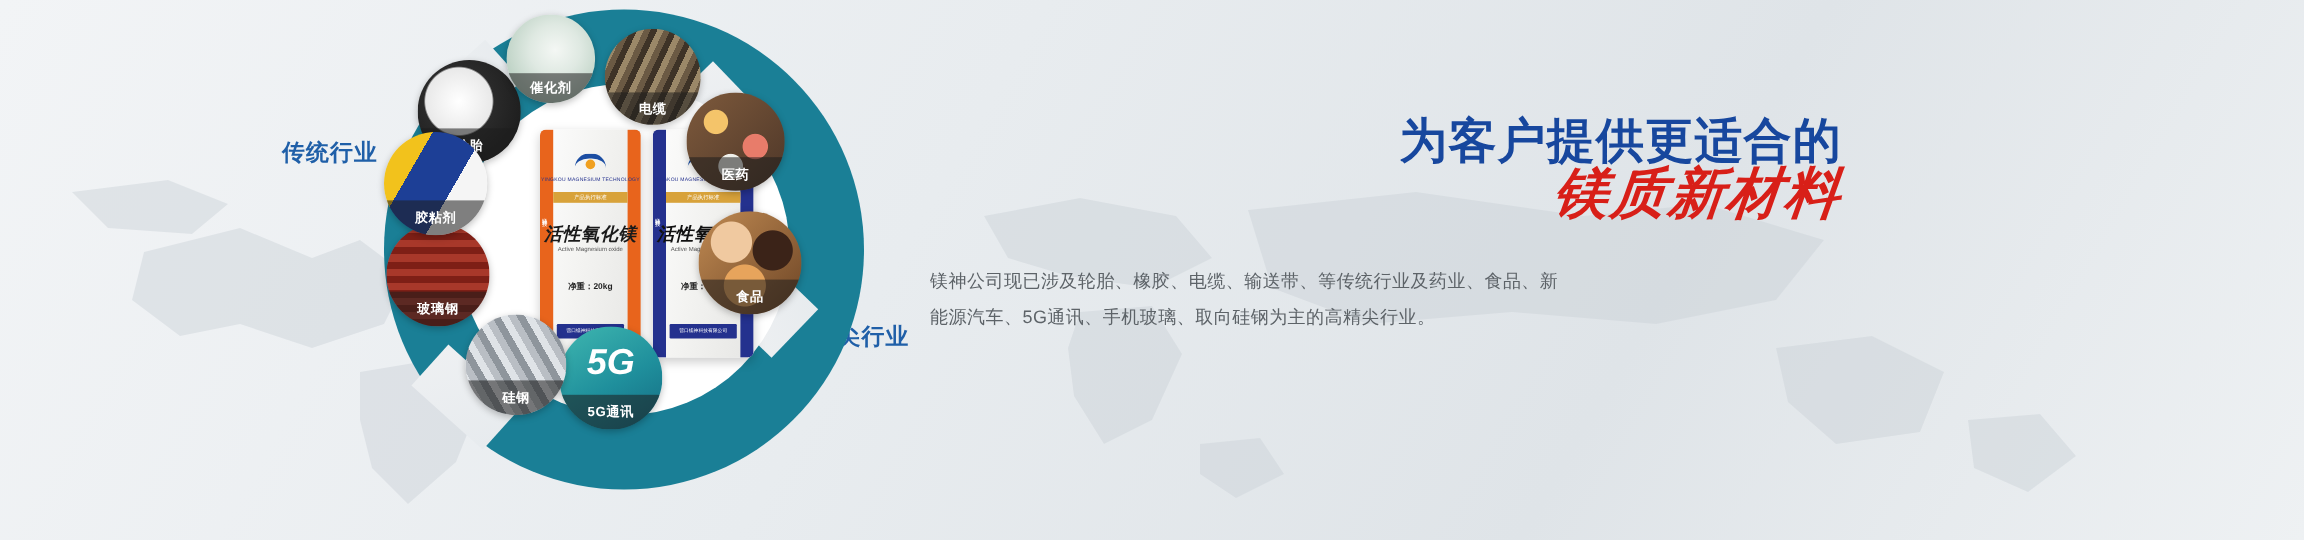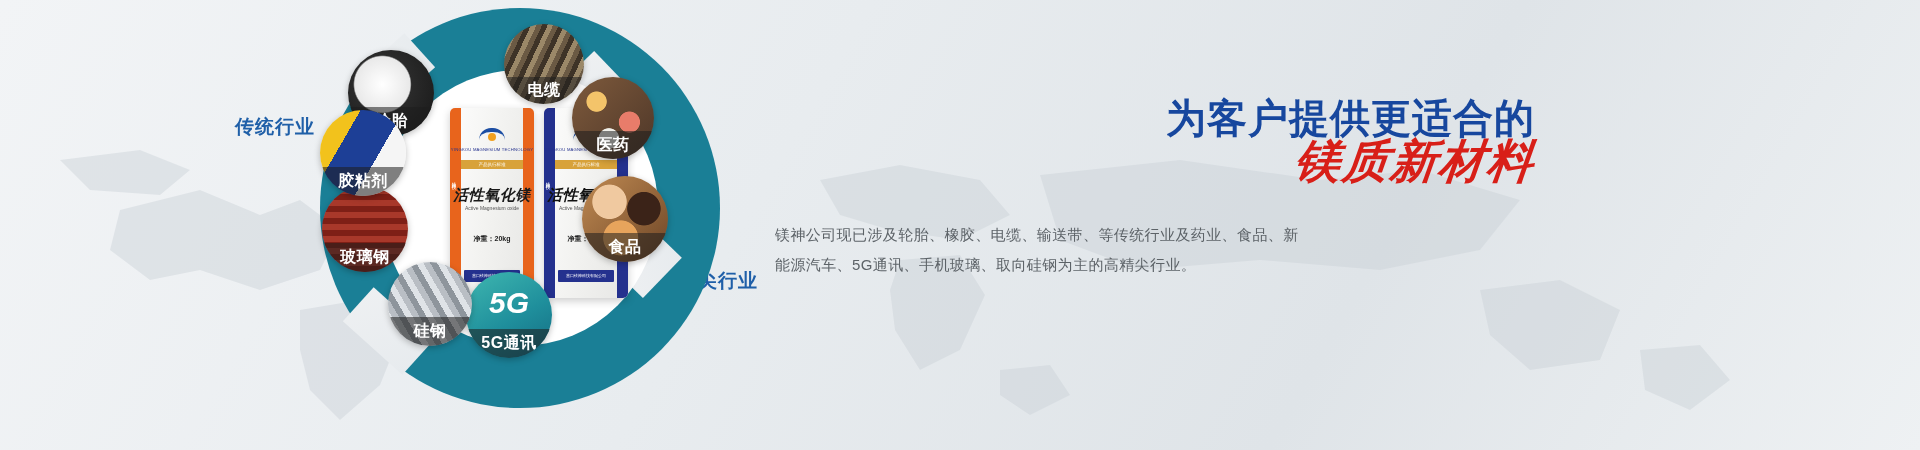--- a/index.html
+++ b/index.html
@@ -113,21 +113,21 @@
 
   
   .bub {
     position: absolute; border-radius: 50%; overflow: hidden;
     box-shadow: 0 2px 6px rgba(0,0,0,.25);
   }
   .bub .img { position: absolute; inset: 0; }
   .bub .cap {
     position: absolute; left: 0; right: 0; bottom: 0; height: 34%;
     background: rgba(30,30,30,.55);
-    color: #fff; font-size: 16px; font-weight: bold;
+    color: #fff; font-size: 11px; font-weight: bold;
     display: flex; align-items: center; justify-content: center;
     letter-spacing: .5px;
   }
   .bub.small .cap { font-size: 11px; }
 
   
   .sec-label {
     position: absolute; color: #1f5fa8; font-size: 19px; font-weight: bold;
     letter-spacing: 1px; white-space: nowrap;
   }
@@ -230,20 +230,24 @@
         </div>
 
       </div>
     </div>
 
     <div class="bub" style="left:48px;top:50px;width:86px;height:86px;">
       <div class="img" style="background:radial-gradient(circle at 40% 40%,#fff 0%,#e9e9e9 38%,#2a2a2a 40%,#151515 100%);"></div>
       <div class="cap">轮胎</div>
     </div>
 
+    <div class="bub small" style="left:122px;top:12px;width:74px;height:74px;">
+      <div class="img" style="background:radial-gradient(circle at 55% 40%,#f4f7f4 0%,#dfe9e2 35%,#bfd3c6 70%,#9fbfae 100%);"></div>
+      <div class="cap">催化剂</div>
+    </div>
 
     <div class="bub" style="left:204px;top:24px;width:80px;height:80px;">
       <div class="img" style="background:repeating-linear-gradient(115deg,#6b5a44 0 5px,#3e3327 5px 10px,#9b8868 10px 15px);"></div>
       <div class="cap">电缆</div>
     </div>
 
     <div class="bub" style="left:272px;top:77px;width:82px;height:82px;">
       <div class="img" style="background:radial-gradient(circle at 30% 30%,#f4c46a 0 12%,transparent 13%),radial-gradient(circle at 70% 55%,#e87c6a 0 14%,transparent 15%),radial-gradient(circle at 45% 75%,#f0f0ea 0 13%,transparent 14%),linear-gradient(135deg,#7e5a3c,#4d3628);"></div>
       <div class="cap">医药</div>
     </div>

